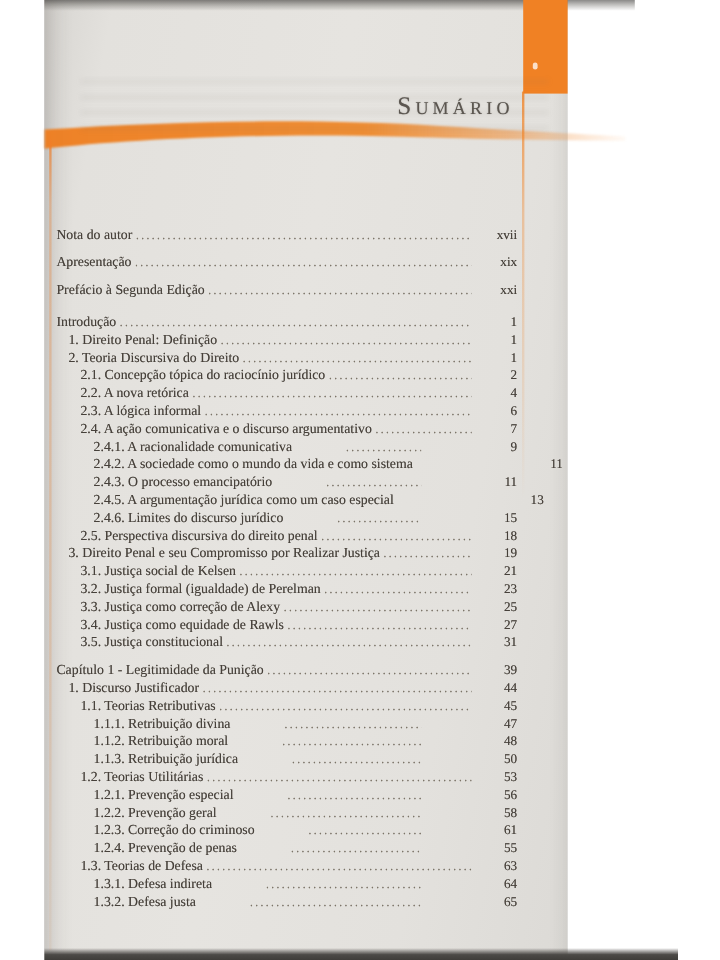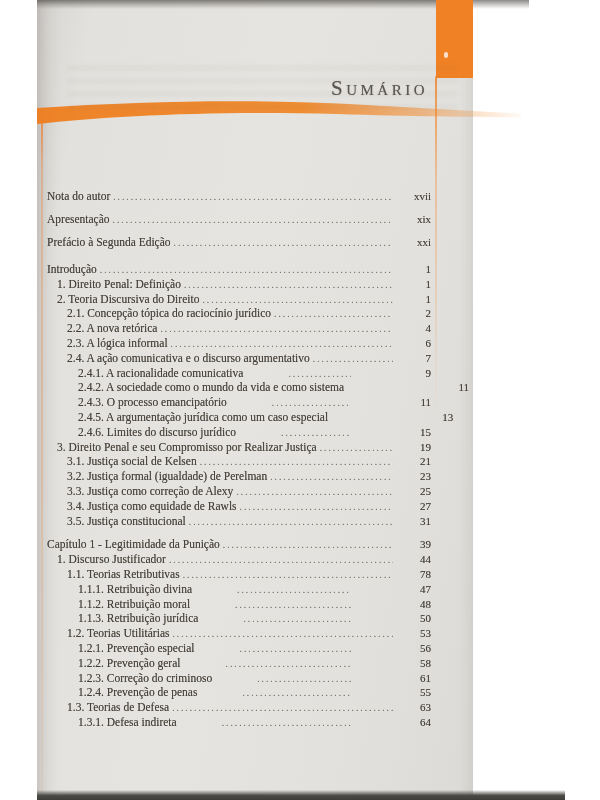--- a/index.html
+++ b/index.html
@@ -176,20 +176,25 @@
         <div class="row lv3">
     <span class="label">2.4.5. A argumentação jurídica como um caso especial</span>
     <span class="dots"></span>
     <span class="pg">13</span>
   </div>
         <div class="row lv3">
     <span class="label">2.4.6. Limites do discurso jurídico</span>
     <span class="dots"></span>
     <span class="pg">15</span>
   </div>
+        <div class="row lv2">
+    <span class="label">2.5. Perspectiva discursiva do direito penal</span>
+    <span class="dots"></span>
+    <span class="pg">18</span>
+  </div>
         <div class="row lv1">
     <span class="label">3. Direito Penal e seu Compromisso por Realizar Justiça</span>
     <span class="dots"></span>
     <span class="pg">19</span>
   </div>
         <div class="row lv2">
     <span class="label">3.1. Justiça social de Kelsen</span>
     <span class="dots"></span>
     <span class="pg">21</span>
   </div>
@@ -221,21 +226,21 @@
     <span class="pg">39</span>
   </div>
         <div class="row lv1">
     <span class="label">1. Discurso Justificador</span>
     <span class="dots"></span>
     <span class="pg">44</span>
   </div>
         <div class="row lv2">
     <span class="label">1.1. Teorias Retributivas</span>
     <span class="dots"></span>
-    <span class="pg">78</span>
+    <span class="pg">45</span>
   </div>
         <div class="row lv3">
     <span class="label">1.1.1. Retribuição divina</span>
     <span class="dots"></span>
     <span class="pg">47</span>
   </div>
         <div class="row lv3">
     <span class="label">1.1.2. Retribuição moral</span>
     <span class="dots"></span>
     <span class="pg">48</span>
@@ -272,18 +277,23 @@
   </div>
         <div class="row lv2">
     <span class="label">1.3. Teorias de Defesa</span>
     <span class="dots"></span>
     <span class="pg">63</span>
   </div>
         <div class="row lv3">
     <span class="label">1.3.1. Defesa indireta</span>
     <span class="dots"></span>
     <span class="pg">64</span>
+  </div>
+        <div class="row lv3">
+    <span class="label">1.3.2. Defesa justa</span>
+    <span class="dots"></span>
+    <span class="pg">65</span>
   </div>
       </div>
   </div>
 
   <div class="bottom-edge"></div>
 </div>
 
 </body></html>

